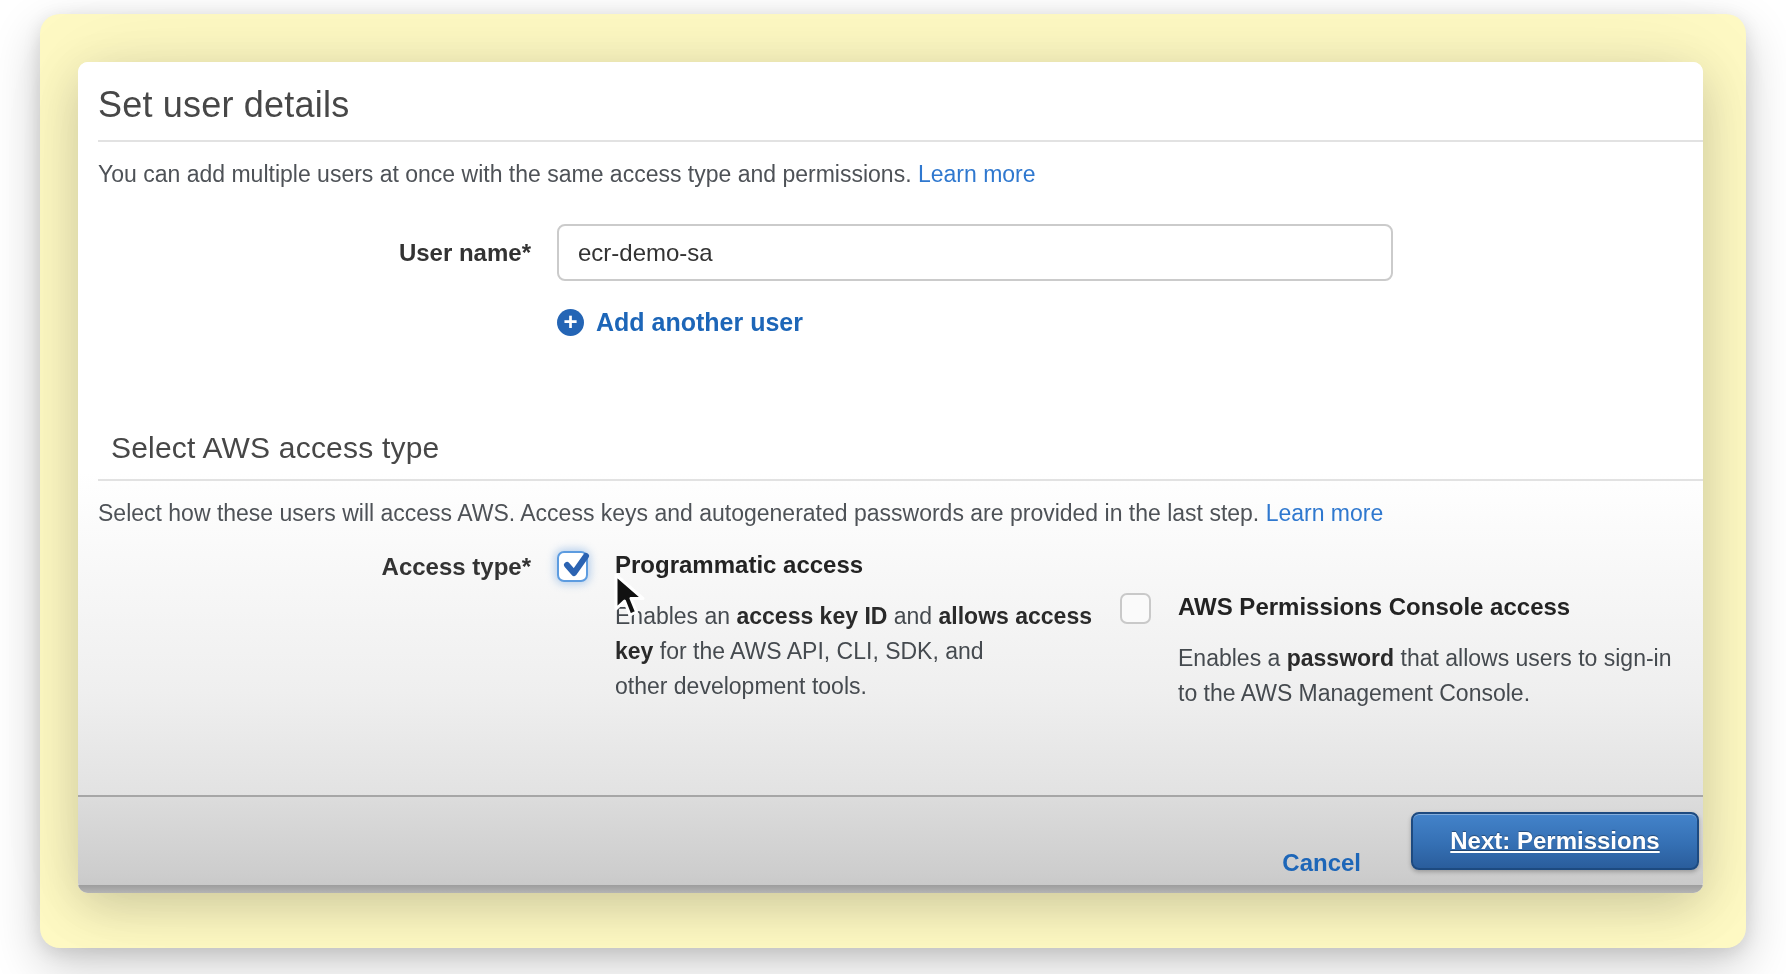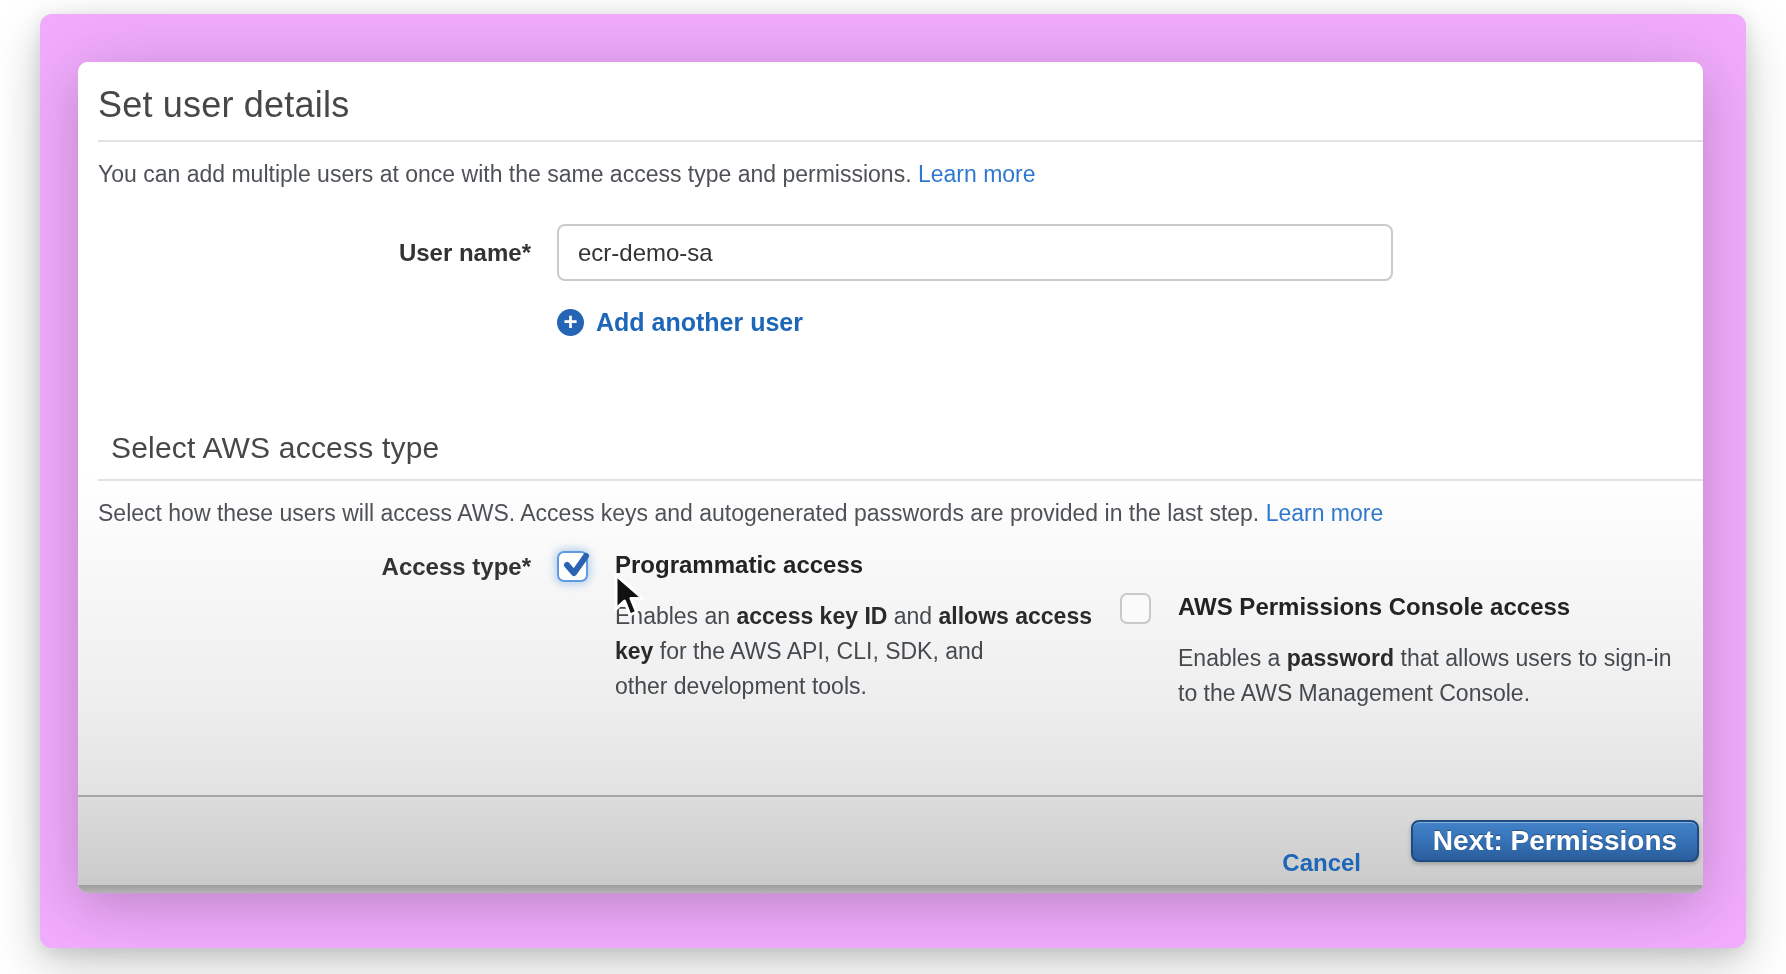--- a/index.html
+++ b/index.html
@@ -2,21 +2,21 @@
 <html><head>
 <meta charset="utf-8">
 <style>
   * { margin: 0; padding: 0; box-sizing: border-box; }
   html, body { width: 1786px; height: 974px; background: #ffffff; overflow: hidden; }
   body { font-family: "Liberation Sans", "DejaVu Sans", sans-serif; color: #444; position: relative; }
 
   
   .window {
     position: absolute; left: 40px; top: 14px; width: 1706px; height: 934px;
-    background: #f0abfc; border-radius: 12px;
+    background: #fef9c3; border-radius: 20px;
     box-shadow: 0 18px 50px rgba(0,0,0,.20), 0 4px 18px rgba(0,0,0,.10);
   }
 
   
   .panel {
     position: absolute; left: 38px; top: 48px; width: 1625px; height: 831px;
     background: #ffffff; border-radius: 10px; overflow: hidden;
     box-shadow: 0 14px 48px rgba(0,0,0,.16), 0 0 90px rgba(0,0,0,.07);
   }
   .panel-content {
@@ -82,26 +82,27 @@
     background: linear-gradient(180deg, #dcdcdc 0%, #cdcdcd 80%, #c7c7c7 100%);
     display: flex; align-items: center; justify-content: flex-end;
     padding: 0 4px 8px 0;
   }
   .panel-footer::after {
     content: ""; position: absolute; left: 0; right: 0; bottom: 0; height: 8px;
     background: linear-gradient(180deg, #9d9d9d, #b4b4b4);
   }
   .cancel-link { font-size: 24px; font-weight: 700; margin-right: 50px; margin-top: 44px; }
   .next-btn {
-    min-width: 288px; height: 42px; border-radius: 8px; cursor: pointer;
+    min-width: 288px; height: 58px; border-radius: 8px; cursor: pointer;
     border: 2px solid #1d4a80;
     background: linear-gradient(180deg, #4383ca 0%, #3570b4 55%, #2a5d9c 100%);
-    color: #ffffff; font-family: inherit; font-size: 28px; font-weight: 700;
+    color: #ffffff; font-family: inherit; font-size: 24px; font-weight: 700;
     text-shadow: 0 -1px 1px rgba(0,0,0,.35);
     box-shadow: inset 0 1px 0 rgba(255,255,255,.35), 0 2px 4px rgba(0,0,0,.25);
+    text-decoration: underline;
   }
 
   
   .cursor { position: absolute; left: 572px; top: 559px; width: 34px; height: 46px; z-index: 50; pointer-events: none; }
 </style>
 </head>
 <body>
 
 <div class="window">
   <div class="panel">

